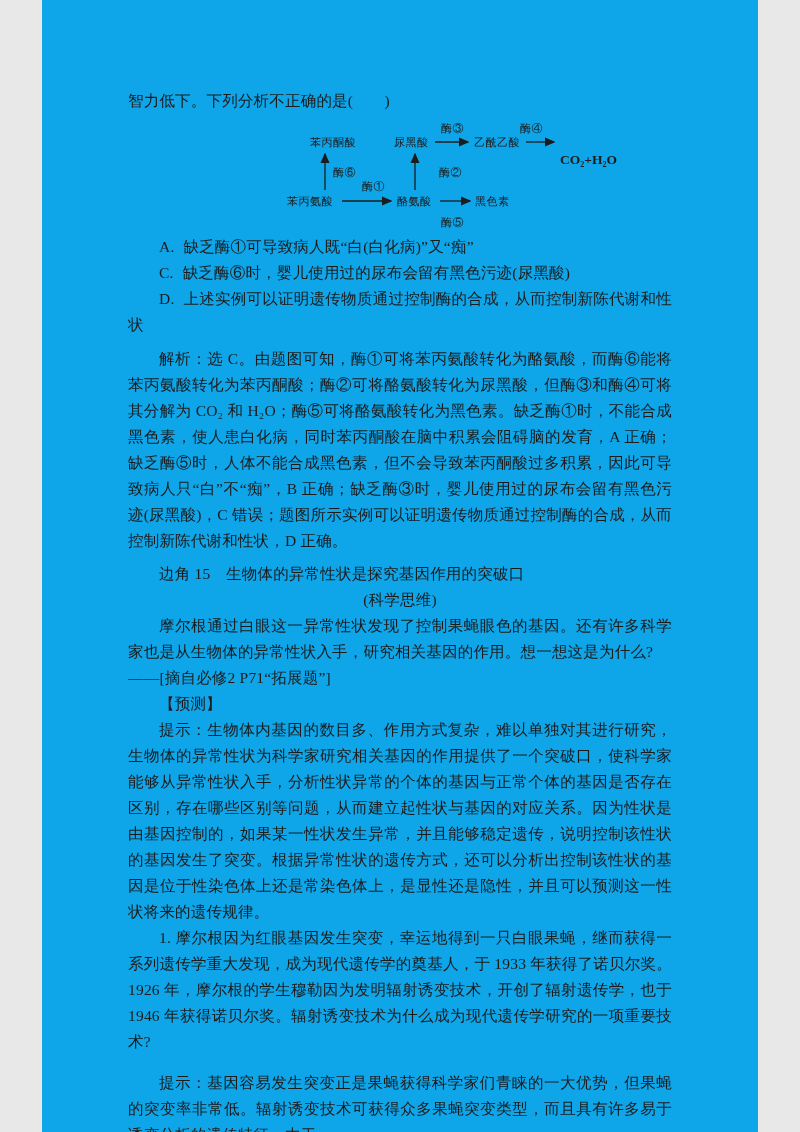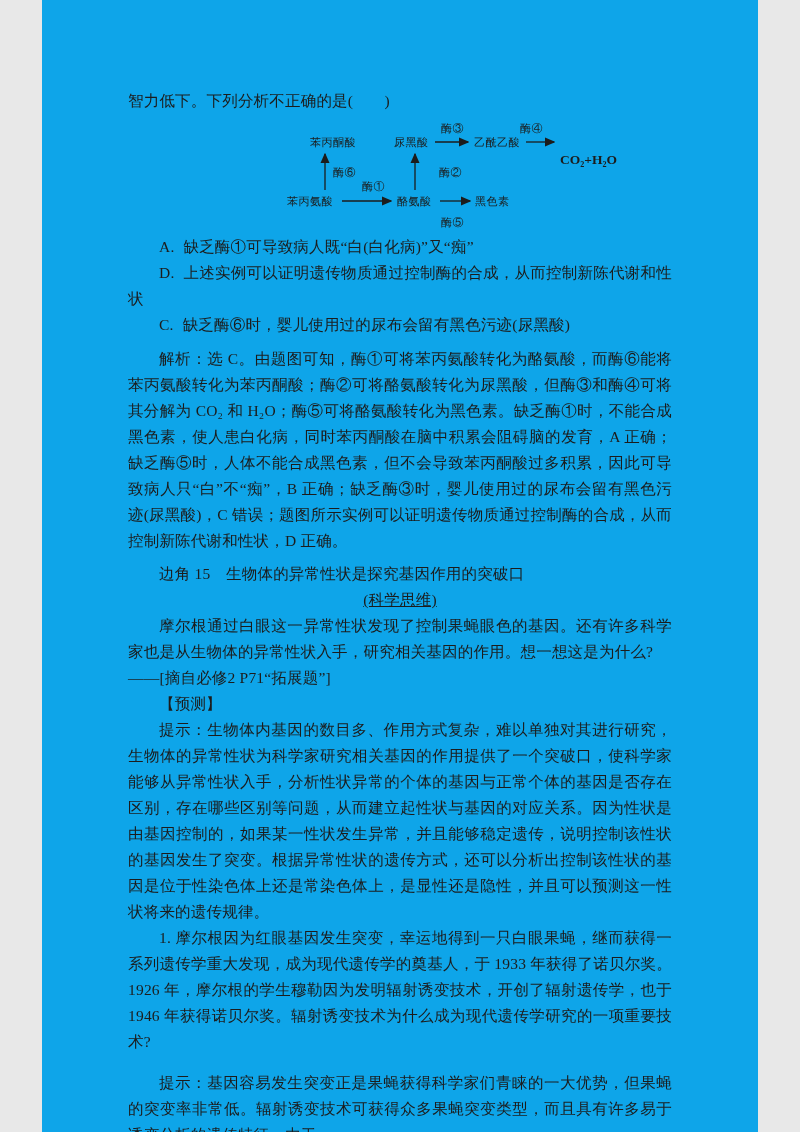--- a/index.html
+++ b/index.html
@@ -15,21 +15,21 @@
     padding: 88px 86px 0 86px;
     overflow: hidden;
   }
   .para {
     font-size: 15.5px;
     line-height: 26px;
     text-align: justify;
     letter-spacing: 0.2px;
   }
   .indent { text-indent: 2em; }
-  .center { text-align: center; text-decoration: underline; }
+  .center { text-align: center; }
   .right { text-align: left; padding-right: 12px; }
   .option { text-indent: 2em; }
   .opt-label { margin-right: 9px; }
   .analysis { margin-top: 8px; }
   .corner-heading { margin-top: 7px; }
   .hint2 { margin-top: 15px; }
 
   
   .diagram {
     position: relative;
@@ -85,22 +85,22 @@
 
     <span class="dlabel" style="left:313px; top:-2px;">酶③</span>
     <span class="dlabel" style="left:380px; top:-2px;padding-left:12px;">酶④</span>
     <span class="dlabel" style="left:205px; top:42px;">酶⑥</span>
     <span class="dlabel" style="left:311px; top:42px;text-align:right;">酶②</span>
     <span class="dlabel" style="left:234px; top:56px;">酶①</span>
     <span class="dlabel" style="left:313px; top:56px;margin-top:36px;">酶⑤</span>
   </div>
 
   <p class="para option"><span class="opt-label">A.</span><span>缺乏酶①可导致病人既“白(白化病)”又“痴”</span></p>
+  <p class="para option"><span class="opt-label">C.</span><span>缺乏酶⑥时，婴儿使用过的尿布会留有黑色污迹(尿黑酸)</span></p>
   <p class="para option"><span class="opt-label">D.</span><span>上述实例可以证明遗传物质通过控制酶的合成，从而控制新陈代谢和性状</span></p>
-  <p class="para option"><span class="opt-label">C.</span><span>缺乏酶⑥时，婴儿使用过的尿布会留有黑色污迹(尿黑酸)</span></p>
 
   <p class="para indent analysis">解析：选 C。由题图可知，酶①可将苯丙氨酸转化为酪氨酸，而酶⑥能将苯丙氨酸转化为苯丙酮酸；酶②可将酪氨酸转化为尿黑酸，但酶③和酶④可将其分解为 CO₂ 和 H₂O；酶⑤可将酪氨酸转化为黑色素。缺乏酶①时，不能合成黑色素，使人患白化病，同时苯丙酮酸在脑中积累会阻碍脑的发育，A 正确；缺乏酶⑤时，人体不能合成黑色素，但不会导致苯丙酮酸过多积累，因此可导致病人只“白”不“痴”，B 正确；缺乏酶③时，婴儿使用过的尿布会留有黑色污迹(尿黑酸)，C 错误；题图所示实例可以证明遗传物质通过控制酶的合成，从而控制新陈代谢和性状，D 正确。</p>
 
   <p class="para indent corner-heading">边角 15　生物体的异常性状是探究基因作用的突破口</p>
   <p class="para center">(科学思维)</p>
   <p class="para indent">摩尔根通过白眼这一异常性状发现了控制果蝇眼色的基因。还有许多科学家也是从生物体的异常性状入手，研究相关基因的作用。想一想这是为什么?</p>
   <p class="para right">——[摘自必修2 P71“拓展题”]</p>
   <p class="para indent">【预测】</p>
 
   <p class="para indent">提示：生物体内基因的数目多、作用方式复杂，难以单独对其进行研究，生物体的异常性状为科学家研究相关基因的作用提供了一个突破口，使科学家能够从异常性状入手，分析性状异常的个体的基因与正常个体的基因是否存在区别，存在哪些区别等问题，从而建立起性状与基因的对应关系。因为性状是由基因控制的，如果某一性状发生异常，并且能够稳定遗传，说明控制该性状的基因发生了突变。根据异常性状的遗传方式，还可以分析出控制该性状的基因是位于性染色体上还是常染色体上，是显性还是隐性，并且可以预测这一性状将来的遗传规律。</p>

